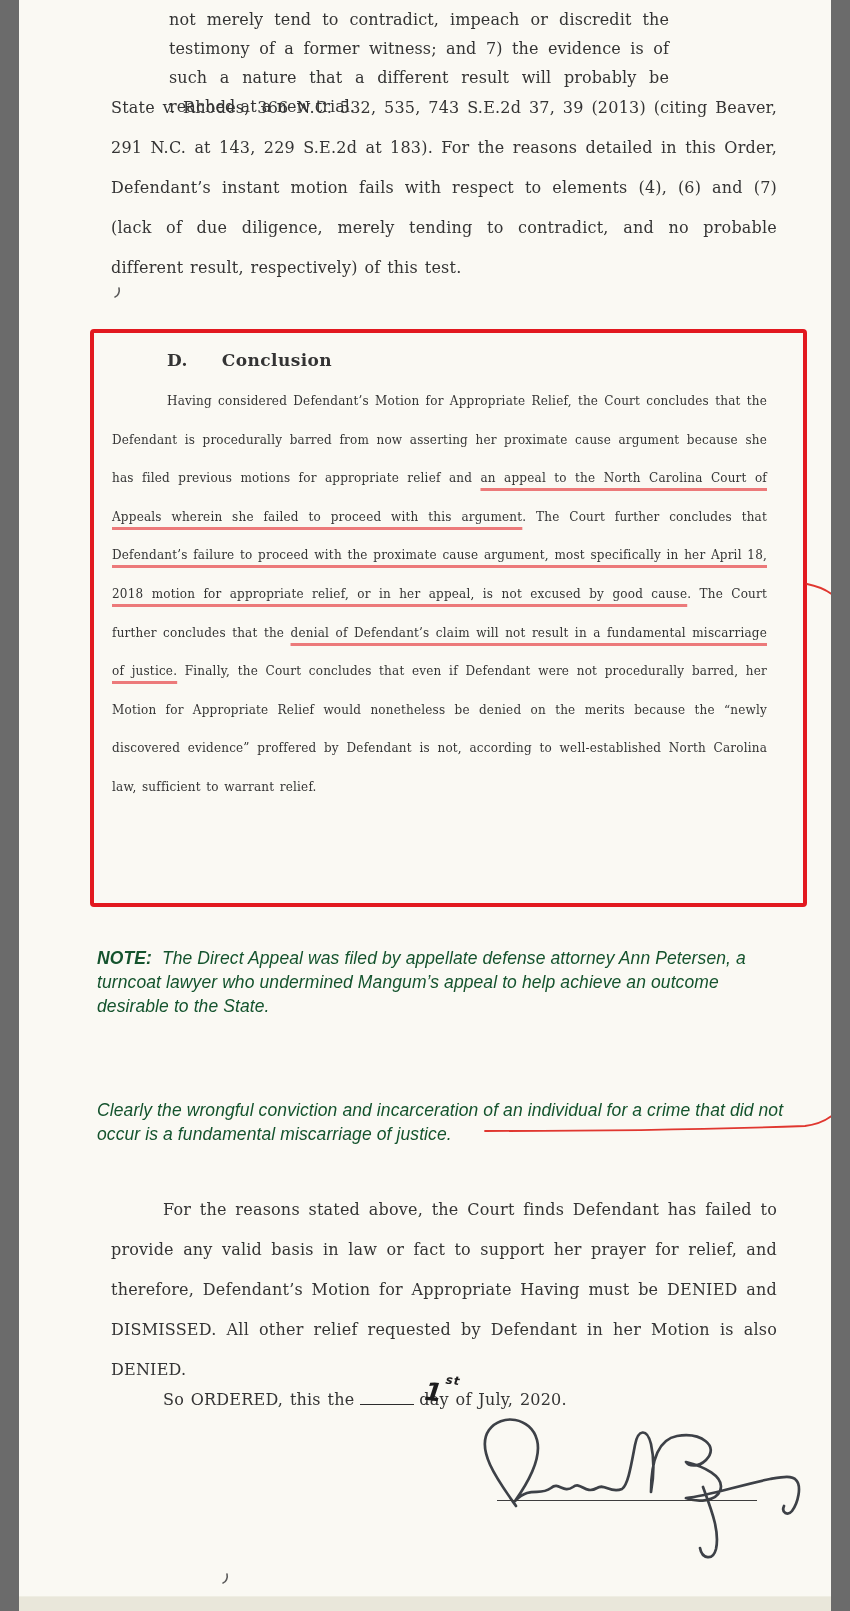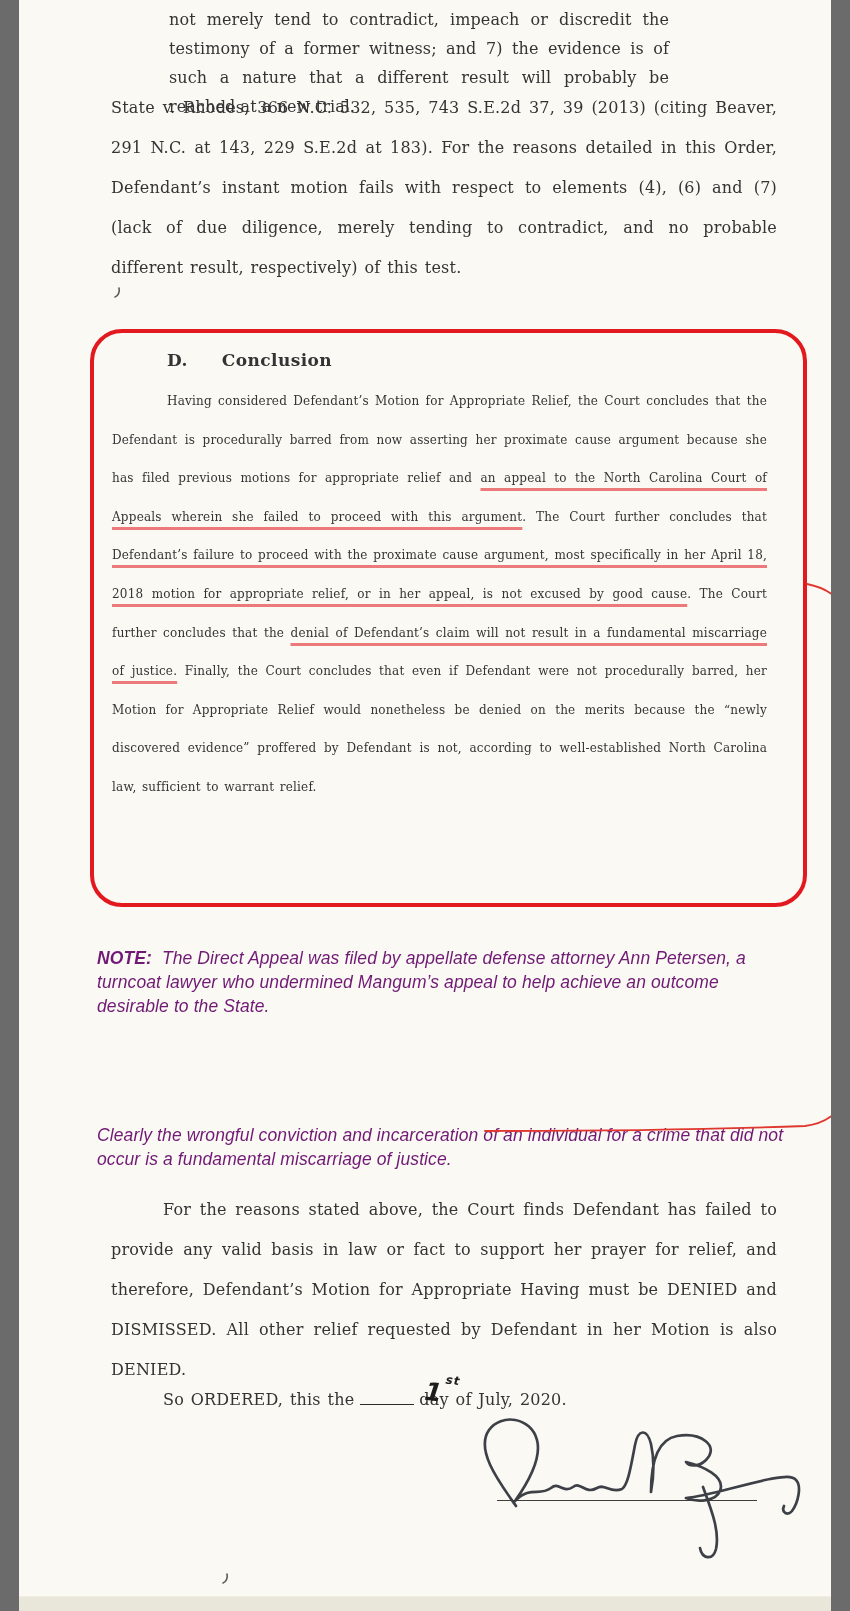--- a/index.html
+++ b/index.html
@@ -13,40 +13,40 @@
   .jp{text-align:justify;}
   
   .blockquote{left:150px;top:5px;width:500px;font-size:16px;line-height:29px;letter-spacing:.1px;}
   
   .body-par{font-size:16px;line-height:40px;letter-spacing:.2px;word-spacing:1.5px;}
   .citation{left:92px;top:88px;width:666px;}
   .ital{}
   
   .redbox{
     left:71px;top:329px;width:717px;min-height:578px;box-sizing:border-box;
-    border:4px solid #e2191f;border-radius:32px;
+    border:4px solid #e2191f;border-radius:4px;
     padding:17px 36px 14px 18px;background:transparent;
   }
   .concl-head{margin:0 0 12px 55px;font-size:17px;font-weight:bold;letter-spacing:.4px;}
   .concl-head .hl{margin-right:34px;}
   .concl-par{font-size:12px;line-height:38.6px;letter-spacing:.2px;word-spacing:1.5px;text-indent:55px;text-align:justify;margin:0;}
   .ru{
     text-decoration:underline;
     text-decoration-color:#ec7a7a;
     text-decoration-thickness:2.5px;
     text-underline-offset:6px;
   }
   
   .note{
     font-family:"Liberation Sans", sans-serif;font-style:italic;
-    color:#701a75;font-size:17.5px;line-height:24px;letter-spacing:.1px;
+    color:#14532d;font-size:17.5px;line-height:24px;letter-spacing:.1px;
   }
   .note1{left:78px;top:946px;width:678px;}
   .note2{left:78px;top:1021px;width:722px;}
-  .note3{left:78px;top:1123px;width:690px;}
+  .note3{left:78px;top:1098px;width:690px;}
   .note-label{font-weight:bold;margin-right:10px;}
   
   .closing{left:92px;top:1190px;width:666px;text-indent:52px;}
   .ordered{left:92px;top:1352px;width:666px;text-indent:52px;white-space:nowrap;margin-top:28px;}
   .blank{
     display:inline-block;width:54px;height:15px;vertical-align:baseline;
     border-bottom:1.7px solid #2c2c2c;position:relative;margin:0 5px 0 6px;
   }
   .hand{
     position:absolute;left:13px;top:-24px;

